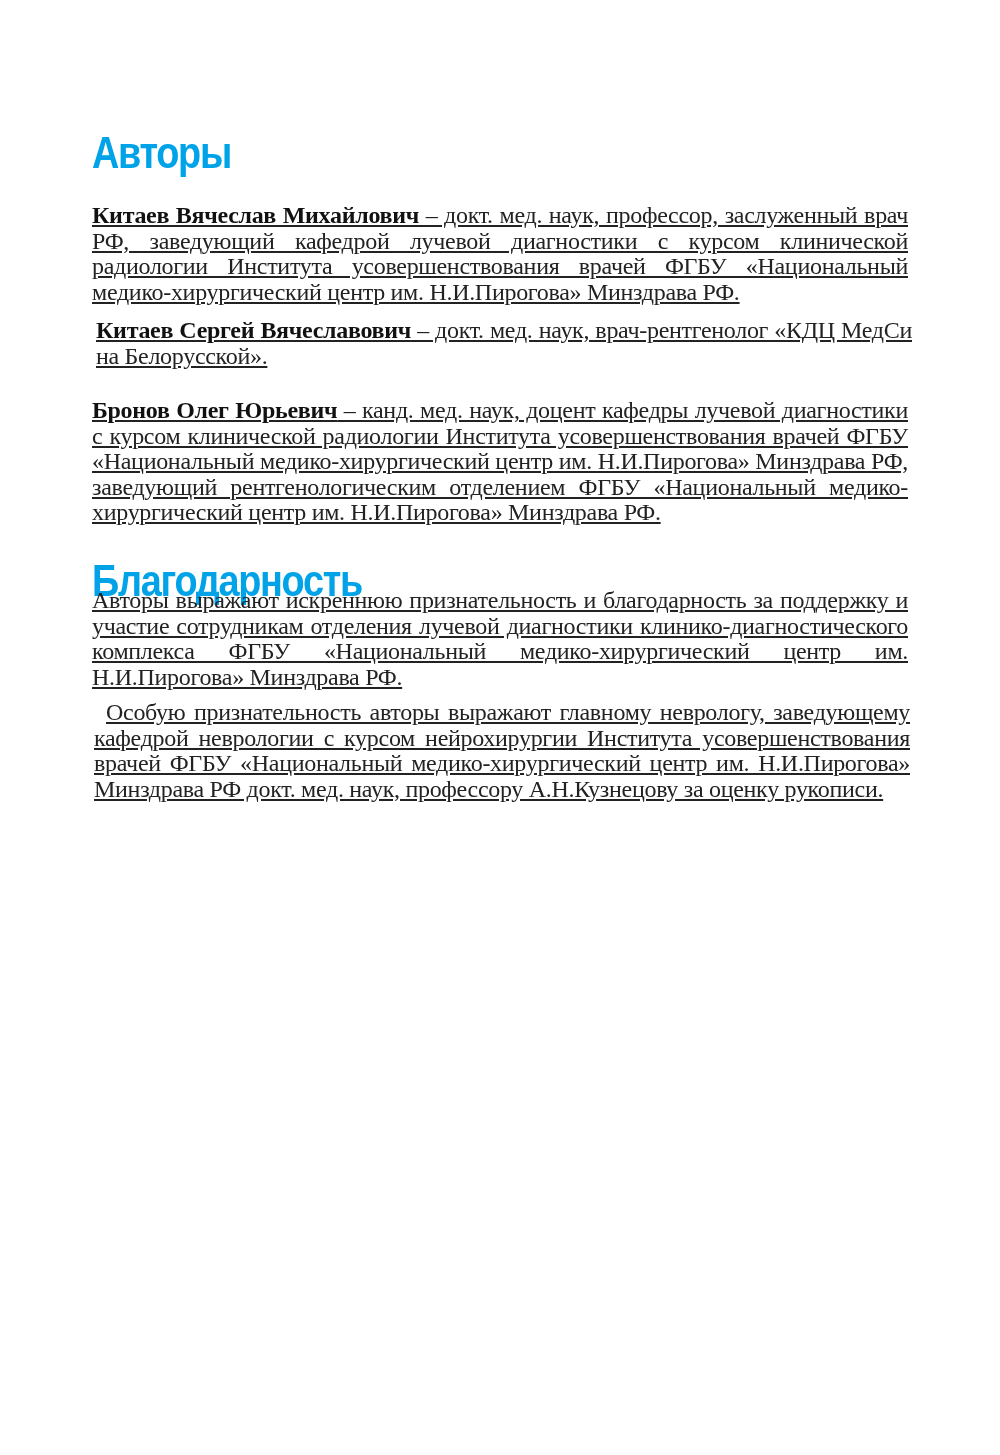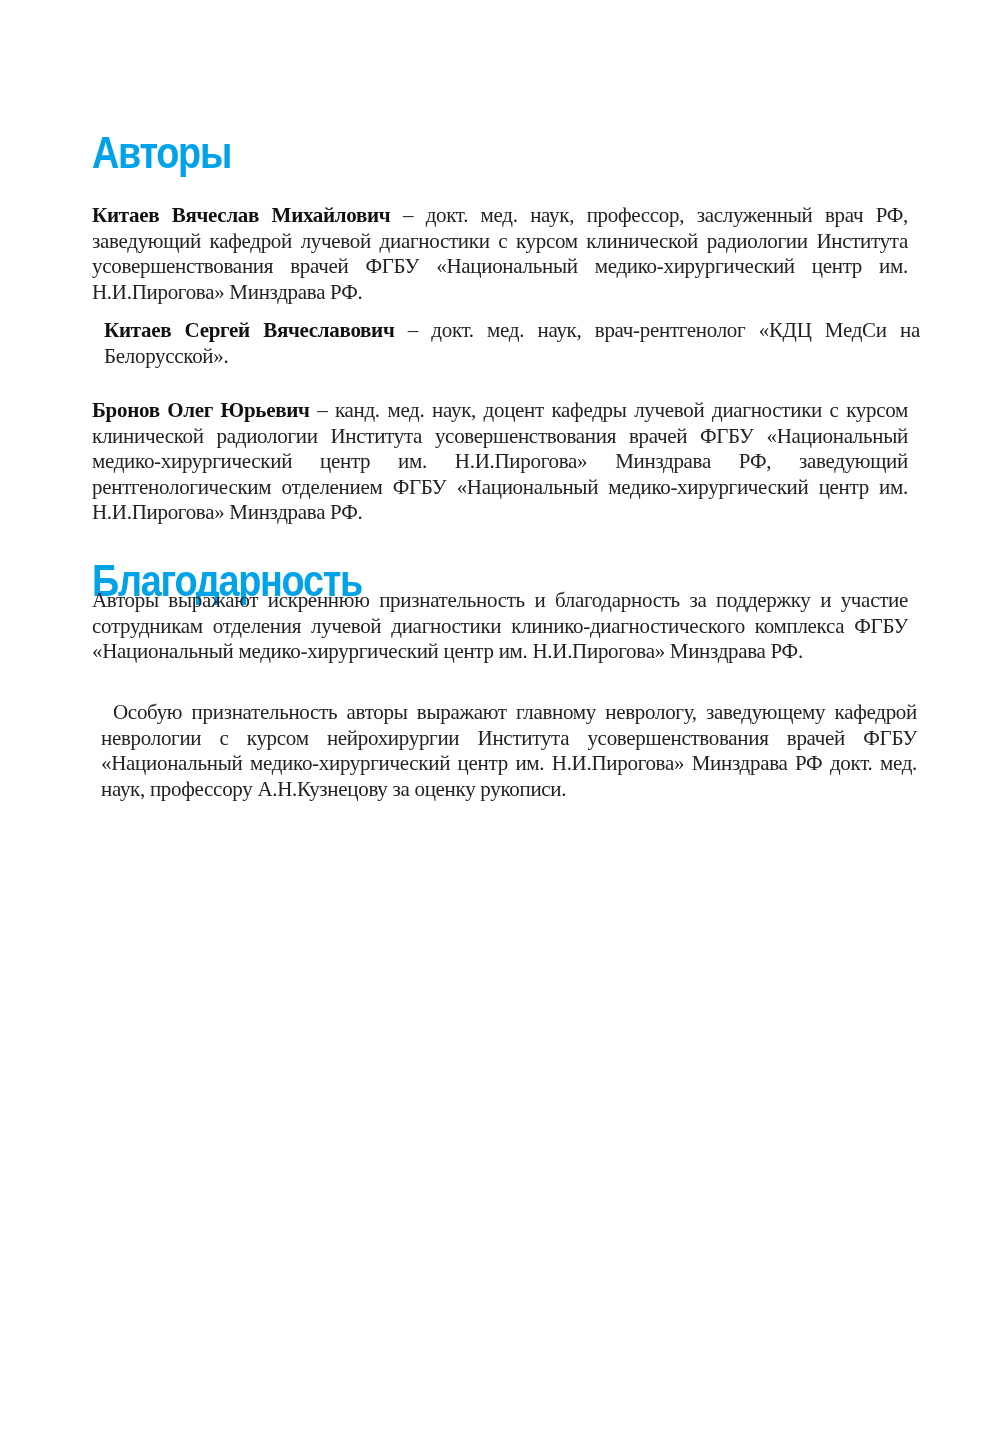--- a/index.html
+++ b/index.html
@@ -28,36 +28,37 @@
       margin: 0;
       letter-spacing: -1.5px;
       transform: scaleX(0.86);
       transform-origin: left center;
       white-space: nowrap;
     }
     .h-authors { position: absolute; top: 128px; left: 0; }
     .h-thanks { position: absolute; top: 556px; left: 0; }
     .para {
       font-family: "Liberation Serif", "DejaVu Serif", serif;
-      font-size: 21px;
+      font-size: 24px;
       line-height: 25.5px;
       color: #222222;
       text-align: justify;
       margin: 0;
       letter-spacing: -0.3px;
+      text-decoration: underline;
     }
     .para .name {
       font-weight: bold;
       color: #111111;
     }
     .p1 { position: absolute; top: 203px; left: 0; width: 816px; }
-    .p2 { position: absolute; top: 318px; left: 12px; width: 816px; }
+    .p2 { position: absolute; top: 318px; left: 4px; width: 816px; }
     .p3 { position: absolute; top: 398px; left: 0; width: 816px; }
     .p4 { position: absolute; top: 588px; left: 0; width: 816px; }
-    .p5 { position: absolute; top: 700px; left: 9px; width: 816px; text-indent: 12px; }
+    .p5 { position: absolute; top: 700px; left: 2px; width: 816px; text-indent: 12px; }
   </style>
 </head>
 <body>
 
 <div class="page">
 
   <h1 class="heading h-authors">Авторы</h1>
 
   <p class="para p1"><span class="name">Китаев Вячеслав Михайлович</span><span> – докт. мед. наук, профессор, заслуженный врач РФ, заведующий кафедрой лучевой диагностики с курсом клинической радиологии Института усовершенствования врачей ФГБУ «Национальный медико-хирургический центр им. Н.И.Пирогова» Минздрава РФ.</span></p>
 

